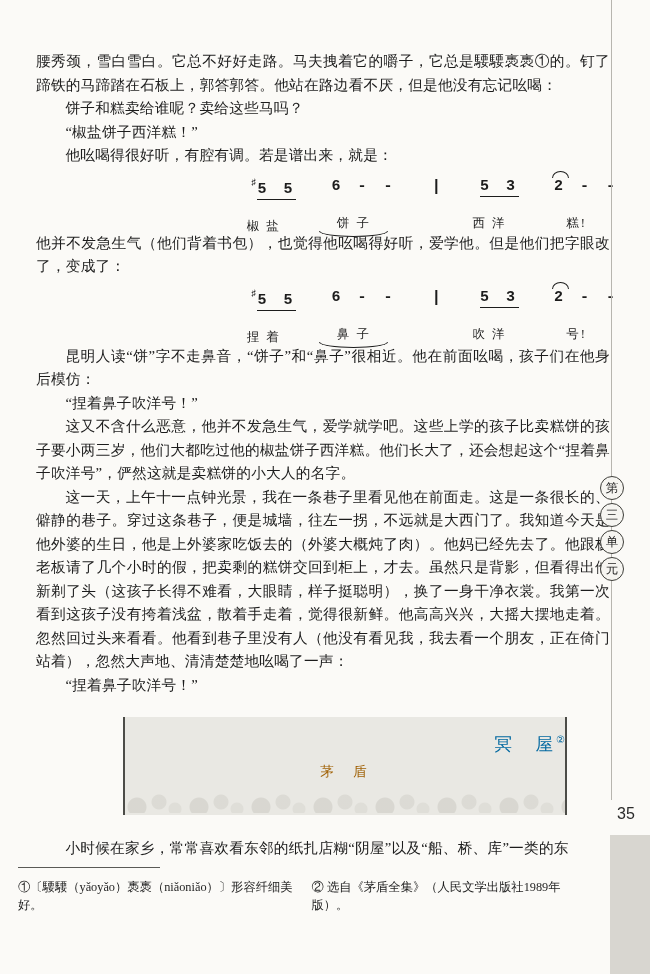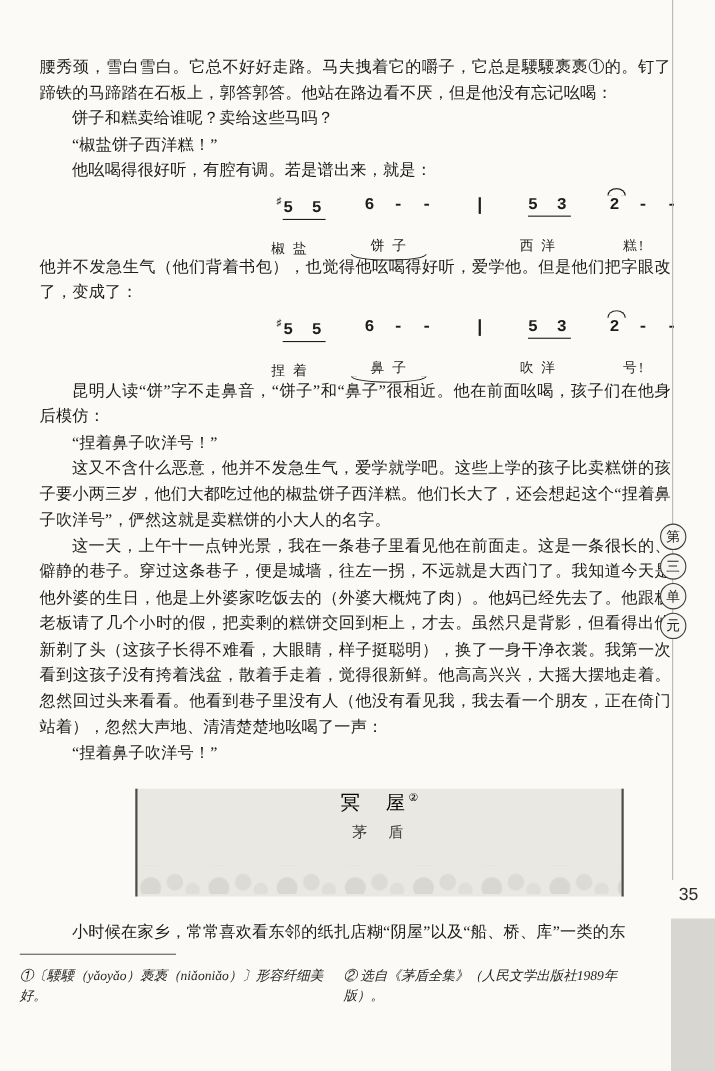--- a/index.html
+++ b/index.html
@@ -40,23 +40,23 @@
     border-radius:0 0 50% 50% / 0 0 100% 100%;
   }
   .barline{font-weight:bold;font-size:16px;padding-top:0;}
   
   .section-box{
     position:relative;width:440px;height:98px;margin:20px 0 22px 87px;
     background:#e9e8e3;
     border-left:2px solid #4c4c48;border-right:2px solid #4c4c48;
     text-align:center;
   }
-  .section-title{font-size:17.5px;letter-spacing:3px;color:#000000;}
+  .section-title{padding-top:15px;font-size:17.5px;letter-spacing:3px;color:#0369a1;text-align:right;}
   .section-title sup{font-size:10px;letter-spacing:0;}
-  .section-author{margin-top:7px;font-size:13.5px;letter-spacing:3px;color:#404040;}
+  .section-author{margin-top:7px;font-size:13.5px;letter-spacing:3px;color:#a16207;}
   .section-pattern{
     position:absolute;left:0;right:0;bottom:2px;height:26px;opacity:.55;
     background-image:
       radial-gradient(circle at 12px 20px, rgba(148,146,136,.35) 9px, transparent 10px),
       radial-gradient(circle at 34px 15px, rgba(148,146,136,.28) 7px, transparent 8px),
       radial-gradient(circle at 50px 22px, rgba(148,146,136,.22) 6px, transparent 7px);
     background-size:62px 26px;
   }
   
   .rail-line{position:absolute;left:611px;top:0;width:1px;height:800px;background:#b7b5af;}
@@ -69,21 +69,21 @@
   .page-num{
     position:absolute;left:617px;top:805px;font-size:16px;color:#2b2b2b;
     font-family:"Liberation Sans","DejaVu Sans",sans-serif;
   }
   .gray-tab{position:absolute;left:610px;top:835px;width:40px;height:139px;background:#d8d6d0;}
   
   .footnote-rule{position:absolute;left:18px;top:867px;width:142px;border-top:1px solid #5a5a56;}
   .footnotes{
     position:absolute;left:18px;top:878px;width:574px;
     display:flex;justify-content:flex-start;
-    font-size:12.3px;line-height:18px;color:#1f1f1f;font-style:italic;
+    font-size:12.3px;line-height:18px;color:#1f1f1f;
   }
 </style>
 </head>
 <body>
 
 <div class="page">
 
   <div class="text-col">
     <p class="para noindent">腰秀颈，雪白雪白。它总不好好走路。马夫拽着它的嚼子，它总是騕騕褭褭①的。钉了蹄铁的马蹄踏在石板上，郭答郭答。他站在路边看不厌，但是他没有忘记吆喝：</p>
     <p class="para">饼子和糕卖给谁呢？卖给这些马吗？</p>

